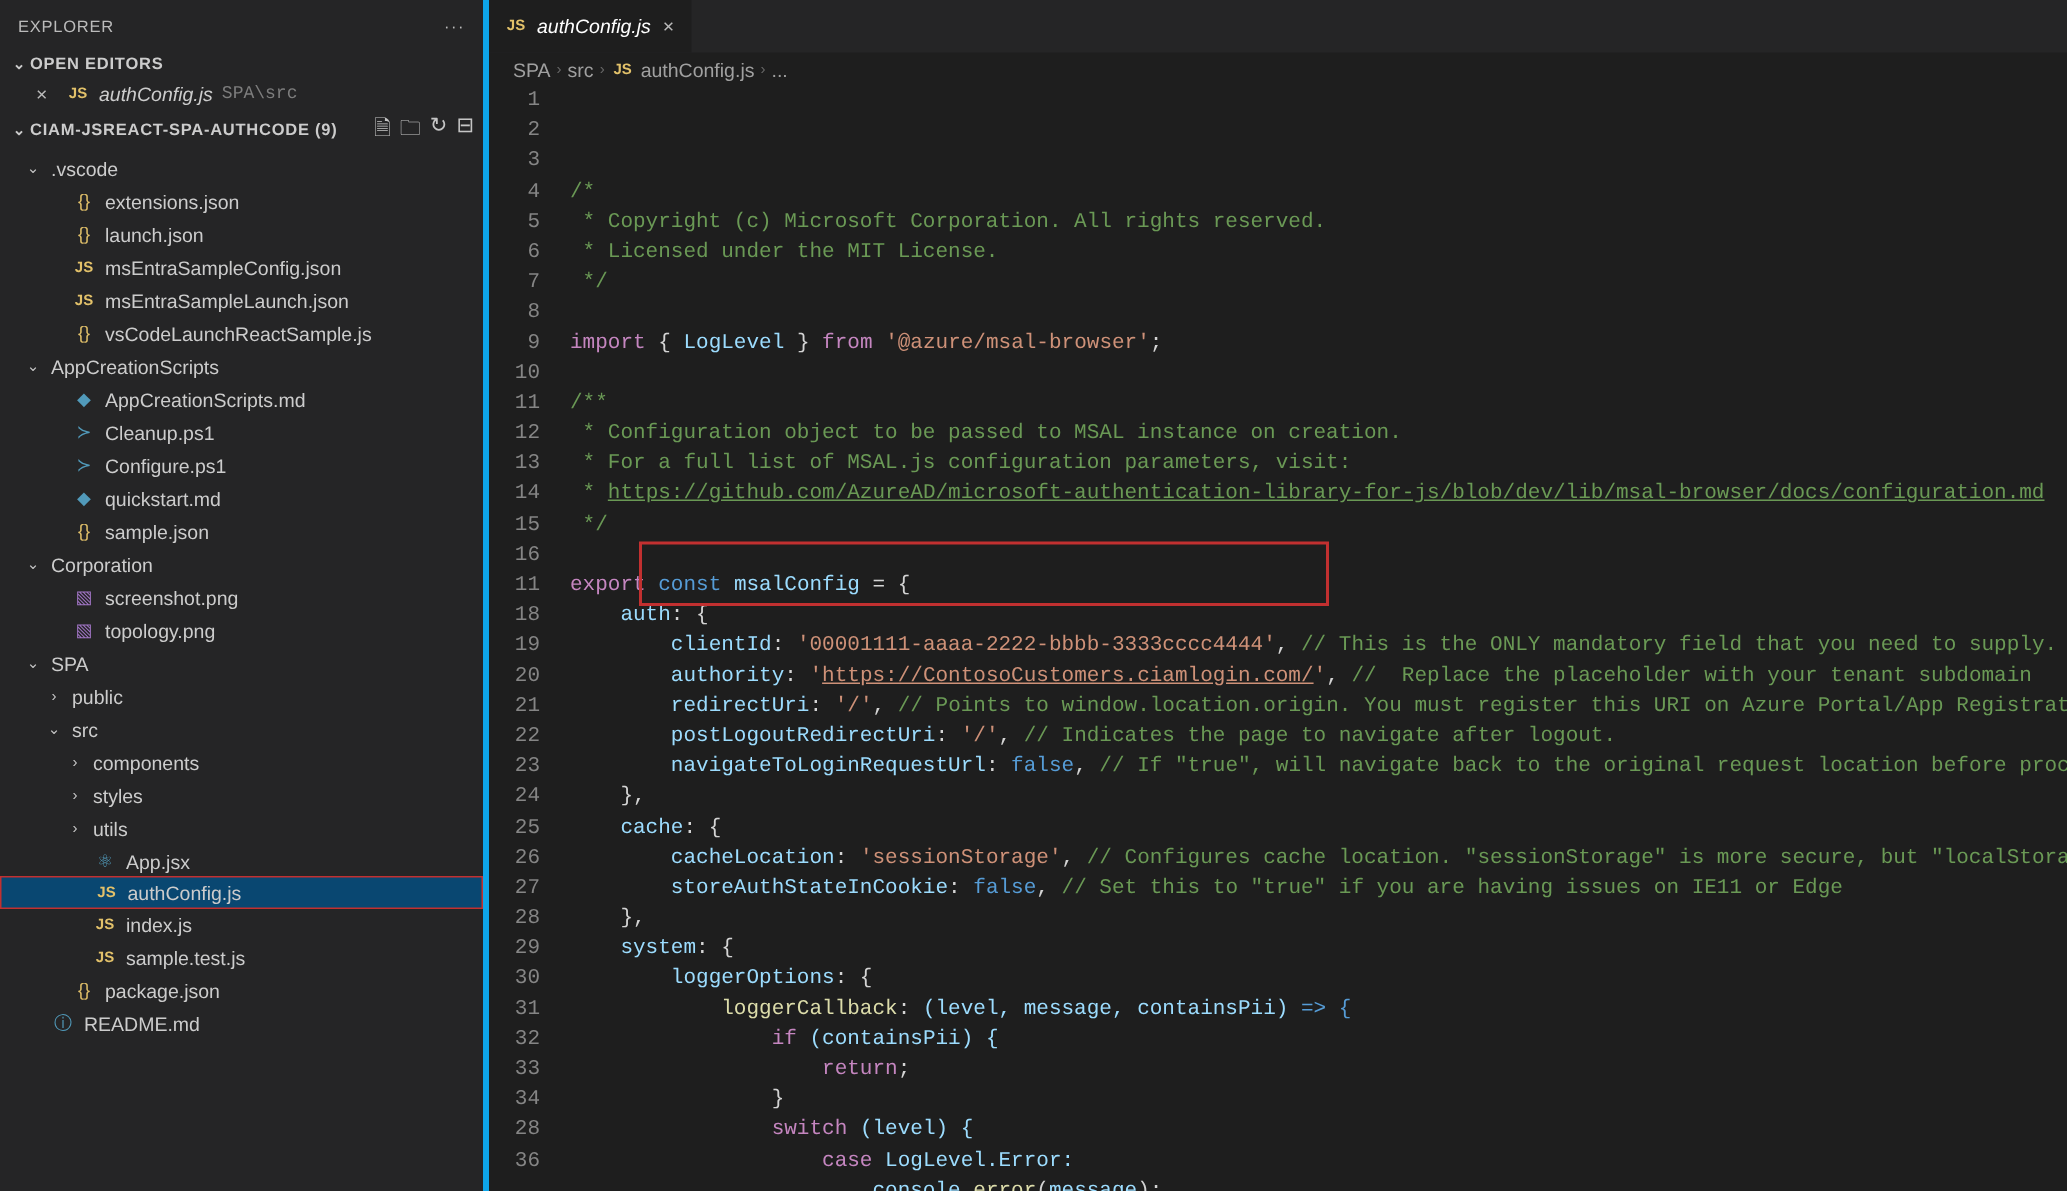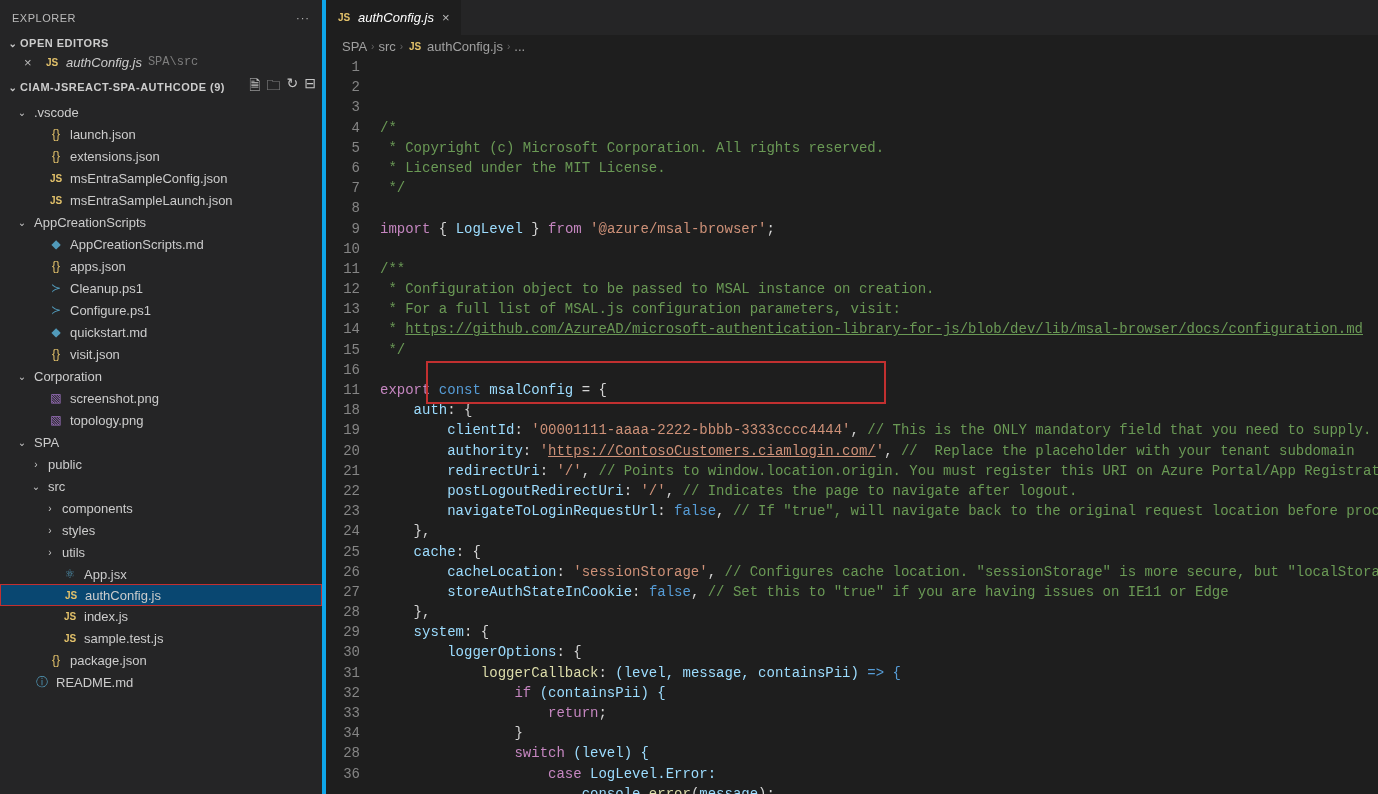--- a/index.html
+++ b/index.html
@@ -198,70 +198,70 @@
   </div>
 
   <div class="tree" id="tree">
       <div class="tree-item indent-1">
         <span class="chev">⌄</span>
         <span>.vscode</span>
       </div>
       <div class="tree-item indent-2">
         <span class="chev"></span>
         <span class="icon json"></span>
+        <span>extensions.json</span>
+      </div>
+      <div class="tree-item indent-2">
+        <span class="chev"></span>
+        <span class="icon json"></span>
         <span>launch.json</span>
       </div>
       <div class="tree-item indent-2">
         <span class="chev"></span>
-        <span class="icon json"></span>
-        <span>extensions.json</span>
-      </div>
-      <div class="tree-item indent-2">
-        <span class="chev"></span>
         <span class="icon js">JS</span>
         <span>msEntraSampleConfig.json</span>
       </div>
       <div class="tree-item indent-2">
         <span class="chev"></span>
         <span class="icon js">JS</span>
         <span>msEntraSampleLaunch.json</span>
+      </div>
+      <div class="tree-item indent-2">
+        <span class="chev"></span>
+        <span class="icon json"></span>
+        <span>vsCodeLaunchReactSample.js</span>
       </div>
       <div class="tree-item indent-1">
         <span class="chev">⌄</span>
         <span>AppCreationScripts</span>
       </div>
       <div class="tree-item indent-2">
         <span class="chev"></span>
         <span class="icon md">◆</span>
         <span>AppCreationScripts.md</span>
       </div>
       <div class="tree-item indent-2">
         <span class="chev"></span>
-        <span class="icon json"></span>
-        <span>apps.json</span>
-      </div>
-      <div class="tree-item indent-2">
-        <span class="chev"></span>
         <span class="icon ps">≻</span>
         <span>Cleanup.ps1</span>
       </div>
       <div class="tree-item indent-2">
         <span class="chev"></span>
         <span class="icon ps">≻</span>
         <span>Configure.ps1</span>
       </div>
       <div class="tree-item indent-2">
         <span class="chev"></span>
         <span class="icon md">◆</span>
         <span>quickstart.md</span>
       </div>
       <div class="tree-item indent-2">
         <span class="chev"></span>
         <span class="icon json"></span>
-        <span>visit.json</span>
+        <span>sample.json</span>
       </div>
       <div class="tree-item indent-1">
         <span class="chev">⌄</span>
         <span>Corporation</span>
       </div>
       <div class="tree-item indent-2">
         <span class="chev"></span>
         <span class="icon img">▧</span>
         <span>screenshot.png</span>
       </div>

